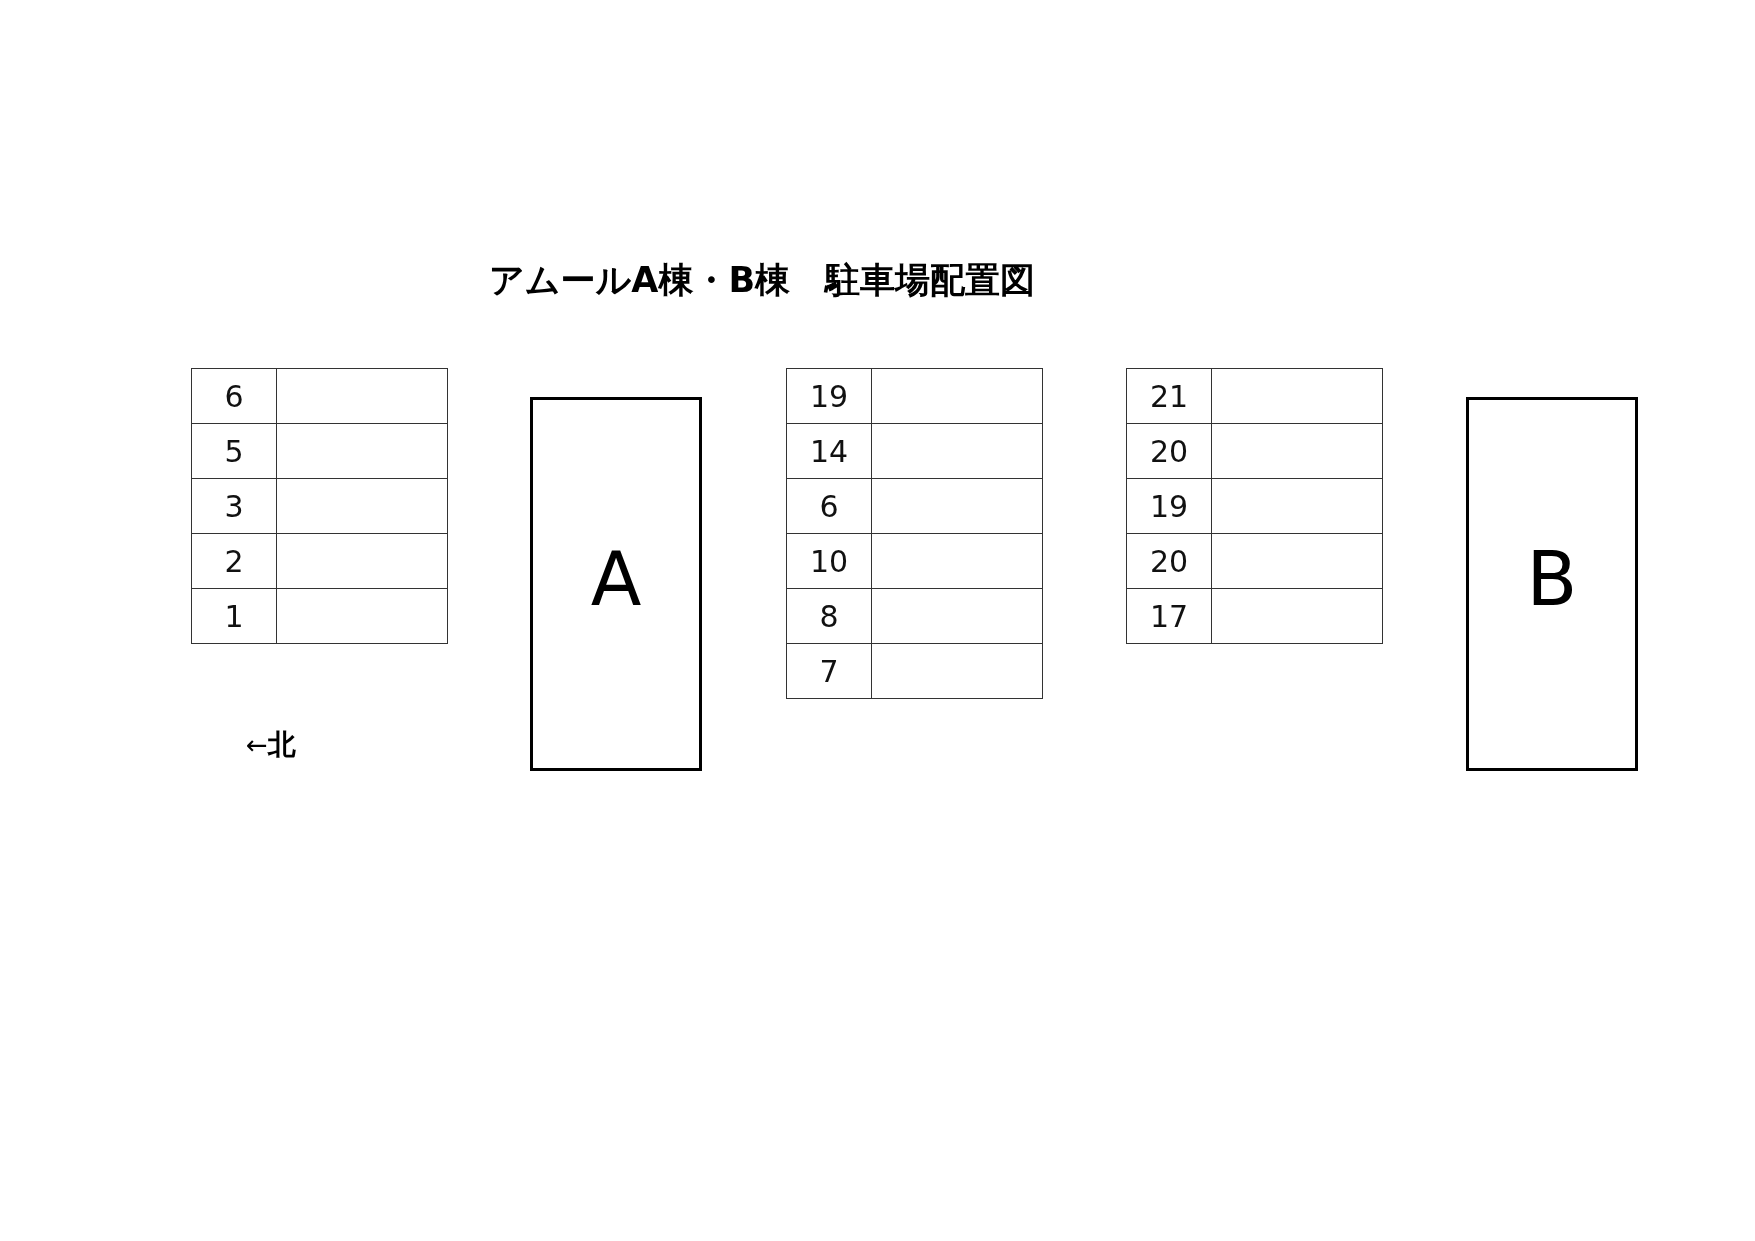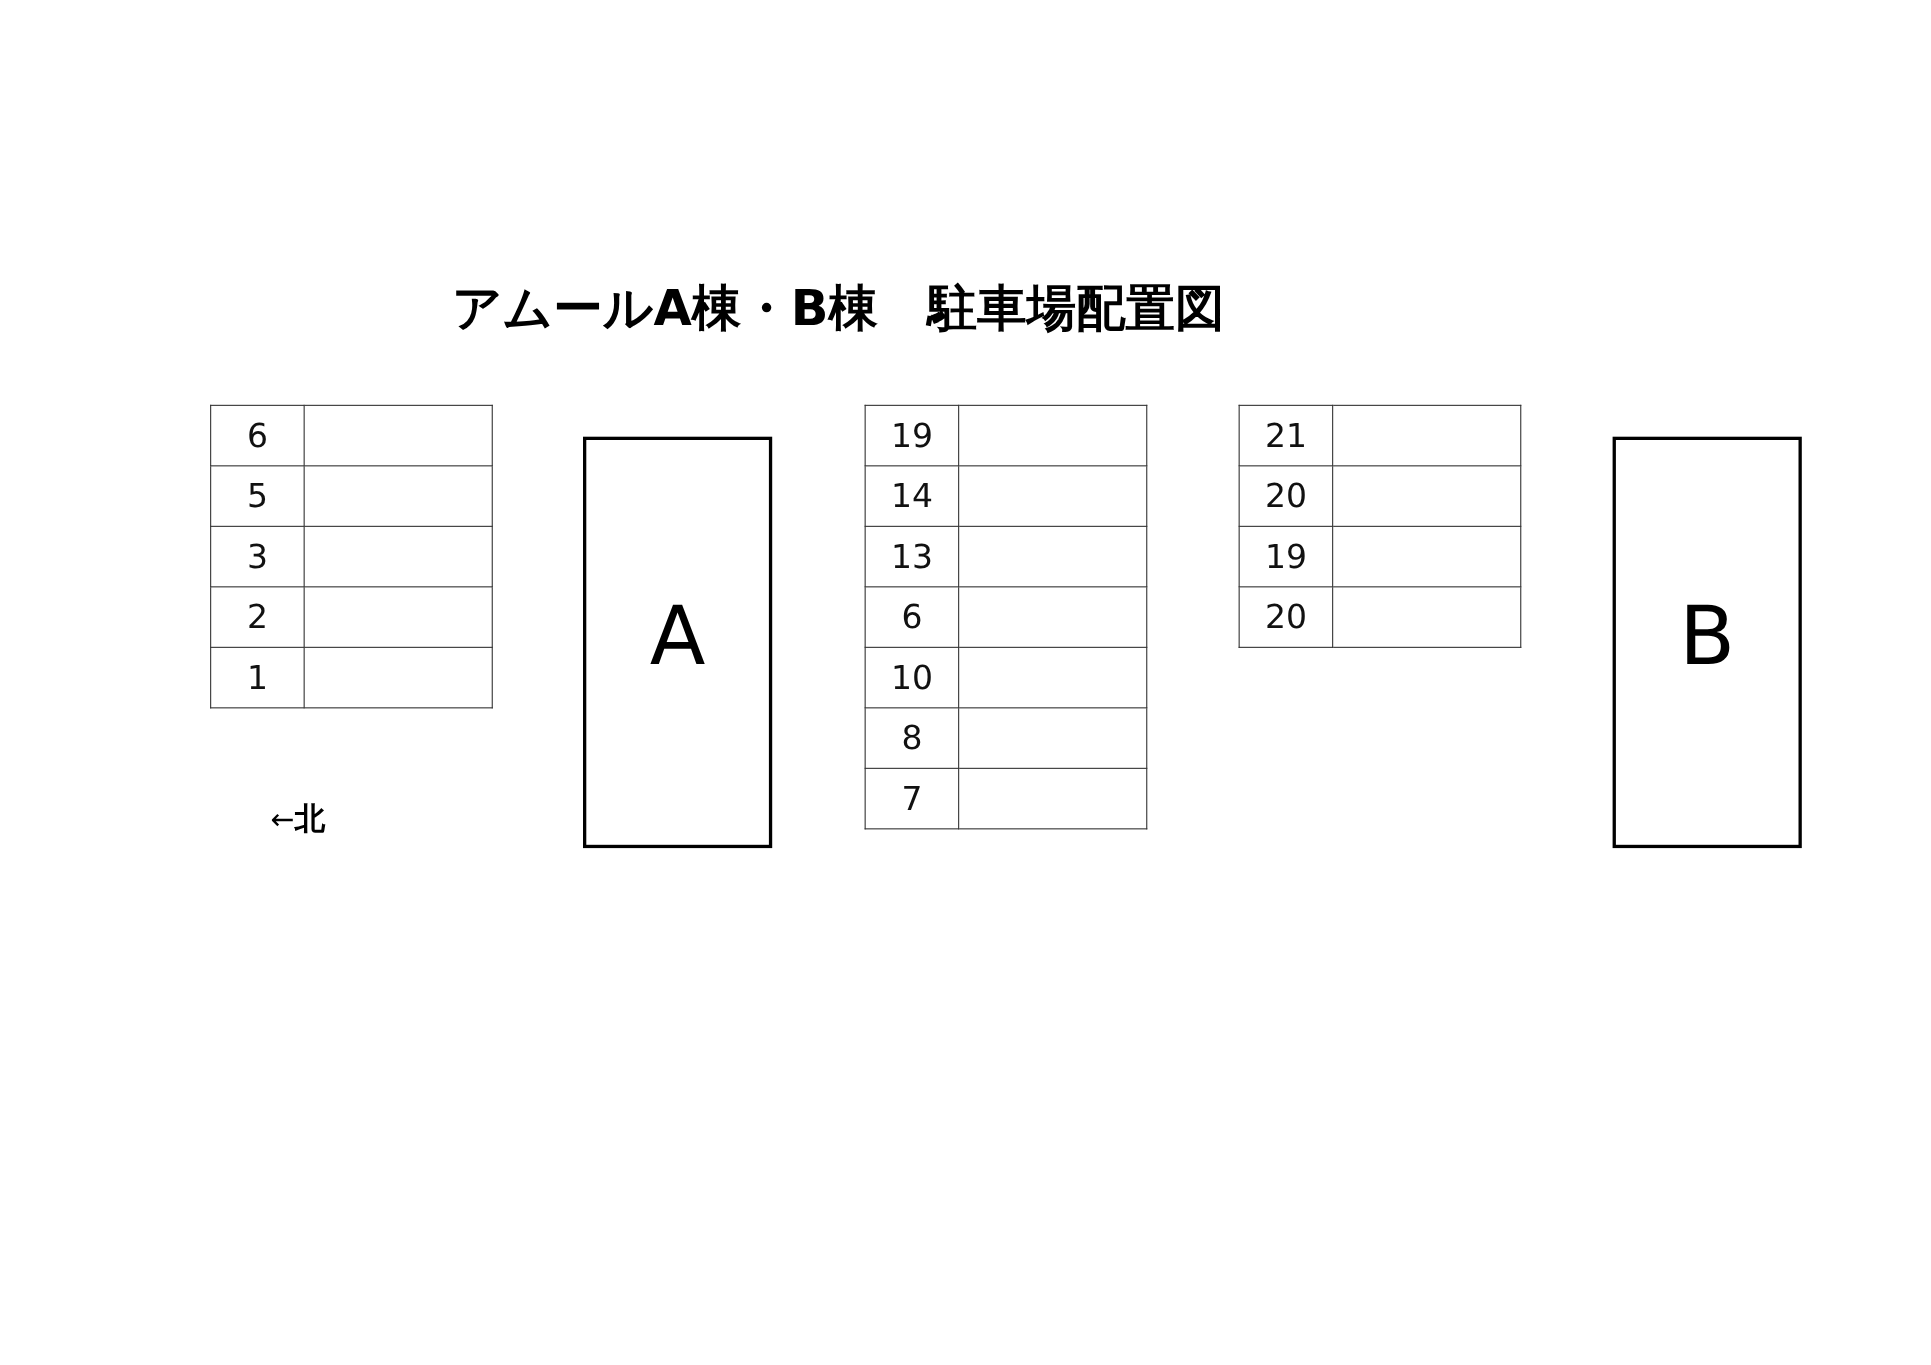--- a/index.html
+++ b/index.html
@@ -14,21 +14,21 @@
       overflow: hidden;
       font-family: "DejaVu Sans", "Liberation Sans", sans-serif;
       color: #000;
     }
     .title {
       position: absolute;
       left: 0;
       width: 1518px;
       top: 258px;
       text-align: center;
-      font-size: 45px;
+      font-size: 35px;
       font-weight: bold;
       letter-spacing: 0px;
       white-space: pre;
       line-height: 44px;
       padding-left: 6px;
       box-sizing: border-box;
     }
     .lot-table {
       position: absolute;
       border-collapse: collapse;
@@ -121,24 +121,20 @@
   <tbody>
       <tr>
     <td class="num">19</td>
     <td class="blank"></td>
   </tr>
   <tr>
     <td class="num">14</td>
     <td class="blank"></td>
   </tr>
   <tr>
-    <td class="num">13</td>
-    <td class="blank"></td>
-  </tr>
-  <tr>
     <td class="num">6</td>
     <td class="blank"></td>
   </tr>
   <tr>
     <td class="num">10</td>
     <td class="blank"></td>
   </tr>
   <tr>
     <td class="num">8</td>
     <td class="blank"></td>
@@ -161,20 +157,24 @@
     <td class="blank"></td>
   </tr>
   <tr>
     <td class="num">19</td>
     <td class="blank"></td>
   </tr>
   <tr>
     <td class="num">20</td>
     <td class="blank"></td>
   </tr>
+  <tr>
+    <td class="num">17</td>
+    <td class="blank"></td>
+  </tr>
 </tbody>
   </table>
 
 <div class="building" id="building-b">
   <span>B</span>
 </div>
 
 <div class="north"><span class="arrow">←</span><span class="label">北</span></div>
 
 </body></html>

